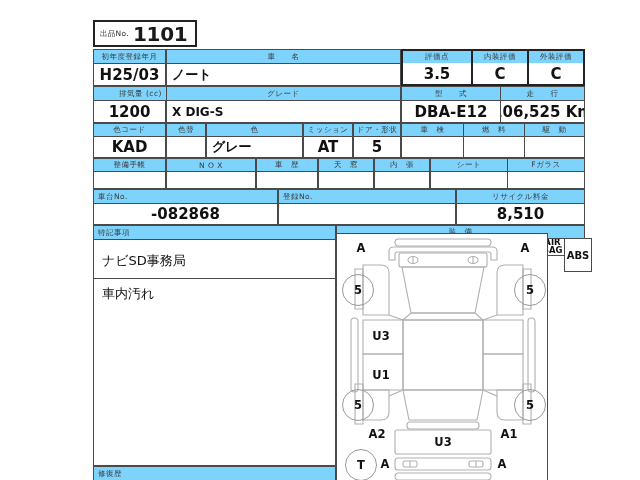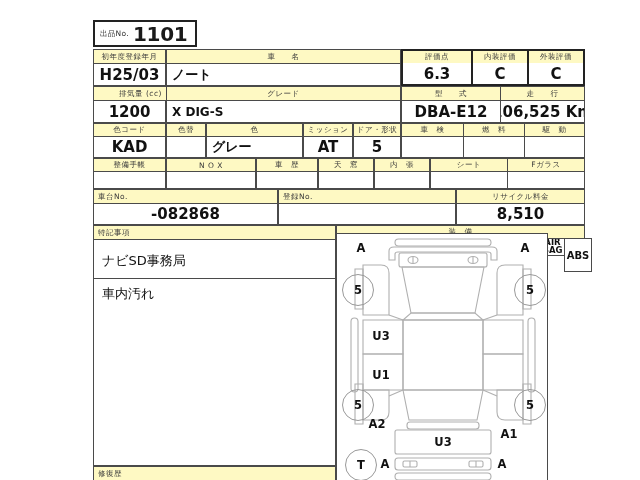--- a/index.html
+++ b/index.html
@@ -11,21 +11,21 @@
   #sheet{
     position:absolute;left:93px;top:8px;width:455px;height:464px;
     box-sizing:border-box;
     margin-top:12px;
   }
   .bx{position:absolute;box-sizing:border-box;}
   
   .hdr{
     font-size:7.5px;color:#3a3a3a;letter-spacing:.5px;
     display:flex;align-items:center;justify-content:center;
-    border:1px solid #4a4a4a;border-bottom:none;background:#fef9c3;
+    border:1px solid #4a4a4a;border-bottom:none;background:#7dd3fc;
     white-space:nowrap;overflow:hidden;
   }
   .hdr.lft{justify-content:flex-start;padding-left:4px;}
   .val{
     font-size:15px;font-weight:bold;color:#111;
     display:flex;align-items:center;justify-content:center;
     border:1px solid #4a4a4a;background:#fff;white-space:nowrap;overflow:hidden;
   }
   .val.lft{justify-content:flex-start;padding-left:5px;}
   .val.sm{font-size:12px;}
@@ -83,21 +83,21 @@
     <span id="lotnum">1101</span>
   </div>
 
   <div class="bx hdr" style="left:0;top:29px;width:73px;height:14px;">初年度登録年月</div>
   <div class="bx val" style="left:0;top:43px;width:73px;height:23px;">H25/03</div>
 
   <div class="bx hdr" style="left:73px;top:29px;width:235px;height:14px;">車　　名</div>
   <div class="bx val lft jp" style="left:73px;top:43px;width:235px;height:23px;">ノート</div>
 
   <div class="bx hdr thick" style="left:308px;top:29px;width:72px;height:14px;border-bottom:none;">評価点</div>
-  <div class="bx val thick" style="left:308px;top:43px;width:72px;height:23px;border-top:none;">6.3</div>
+  <div class="bx val thick" style="left:308px;top:43px;width:72px;height:23px;border-top:none;">3.5</div>
 
   <div class="bx hdr thick" style="left:380px;top:29px;width:56px;height:14px;border-bottom:none;border-left:none;">内装評価</div>
   <div class="bx val thick" style="left:380px;top:43px;width:56px;height:23px;border-top:none;border-left:none;">C</div>
 
   <div class="bx hdr thick" style="left:436px;top:29px;width:56px;height:14px;border-bottom:none;border-left:none;">外装評価</div>
   <div class="bx val thick" style="left:436px;top:43px;width:56px;height:23px;border-top:none;border-left:none;">C</div>
 
   <div class="bx hdr" style="left:0;top:66px;width:87px;height:14px;padding-left:8px;">排気量 (cc)</div>
   <div class="bx val" style="left:0;top:80px;width:73px;height:23px;">1200</div>
 
@@ -261,21 +261,21 @@
 
     <div class="circ" style="left:5px;top:40px;width:30px;height:30px;">5</div>
     <div class="circ" style="left:177px;top:40px;width:30px;height:30px;">5</div>
 
     <div class="mk" style="left:31px;top:94px;width:26px;height:16px;">U3</div>
     <div class="mk" style="left:31px;top:133px;width:26px;height:16px;">U1</div>
 
     <div class="circ" style="left:5px;top:155px;width:30px;height:30px;">5</div>
     <div class="circ" style="left:177px;top:155px;width:30px;height:30px;">5</div>
 
-    <div class="mk" style="left:26px;top:182px;width:28px;height:16px;">A2</div>
+    <div class="mk" style="left:26px;top:192px;width:28px;height:16px;">A2</div>
     <div class="mk" style="left:92px;top:200px;width:28px;height:16px;">U3</div>
     <div class="mk" style="left:158px;top:192px;width:28px;height:16px;">A1</div>
 
     <div class="circ" style="left:8px;top:215px;width:30px;height:30px;">T</div>
     <div class="mk" style="left:40px;top:222px;width:16px;height:16px;">A</div>
     <div class="mk" style="left:157px;top:222px;width:16px;height:16px;">A</div>
   </div>
 
 </div>
 

